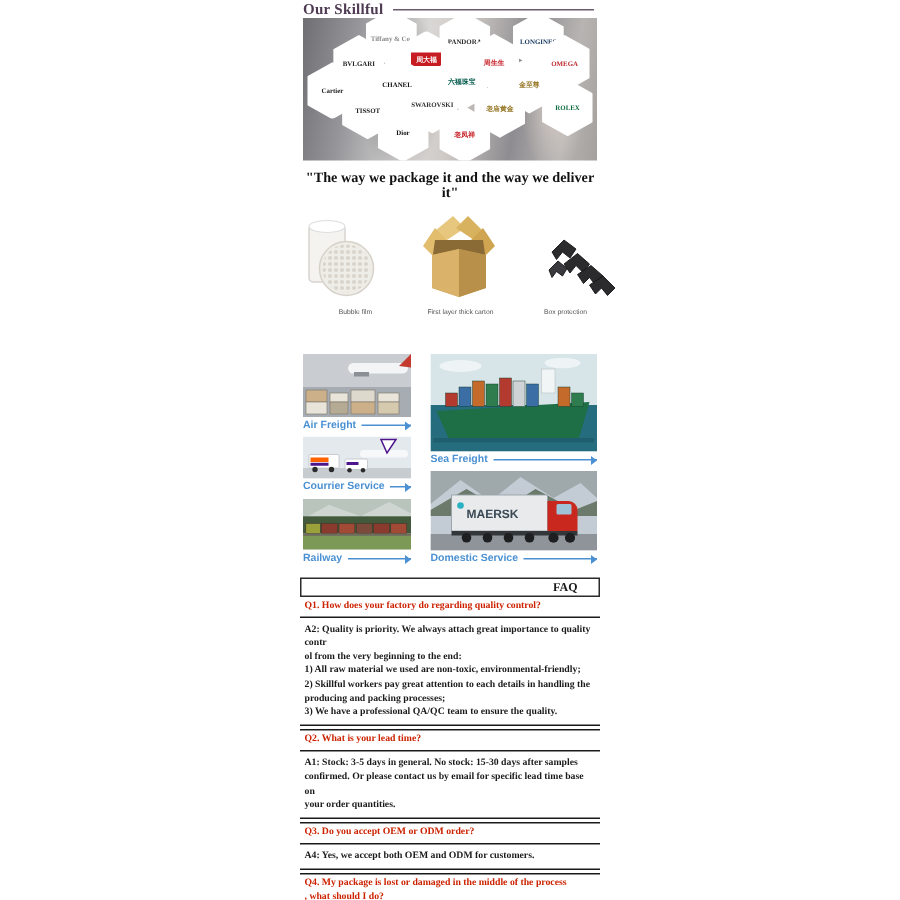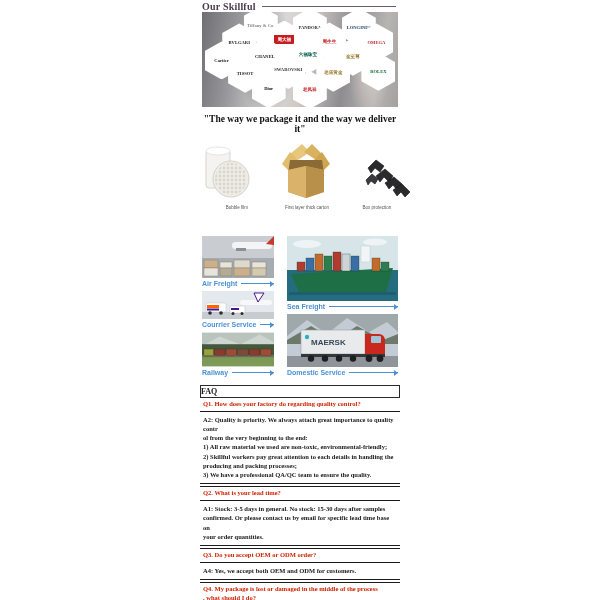--- a/index.html
+++ b/index.html
@@ -41,21 +41,21 @@
   .ship-fig { display:block; width:100%; }
   .ship-label { display:flex; align-items:center; color:#4a90d2;
     font-family:"Liberation Sans",sans-serif; font-weight:bold; font-size:7px;
     margin:2px 0 4px 0; white-space:nowrap; }
   .ship-arrow { flex:1; height:1px; background:#4a90d2; margin-left:4px; position:relative; min-width:10px; }
   .ship-arrow::after { content:""; position:absolute; right:0; top:-2.5px;
     border-left:4px solid #4a90d2; border-top:3px solid transparent; border-bottom:3px solid transparent; }
 
   
   .faq { width:200px; margin:5px auto 0 auto; font-size:6.5px; color:#1a1a1a; }
-  .faq-header { border:1px solid #2a2a2a; text-align:left; font-weight:bold; font-size:8px; padding:1px 0; }
+  .faq-header { border:1px solid #2a2a2a; text-align:right; font-weight:bold; font-size:8px; padding:1px 14px; }
   .faq-q { color:#cc2200; font-weight:bold; padding:2px 3px;
     border-top:1.5px solid #1a1a1a; border-bottom:1.5px solid #1a1a1a; margin-top:2px; white-space:pre-line; line-height:1.35; }
   .faq-item:first-of-type .faq-q { margin-top:0; border-top:none; }
   .faq-a { font-weight:bold; padding:3px 3px 4px 3px; white-space:pre-line; line-height:1.42;
     border-bottom:1.5px solid #1a1a1a; }
 </style>
 </head>
 <body>
 
 <div class="page">

